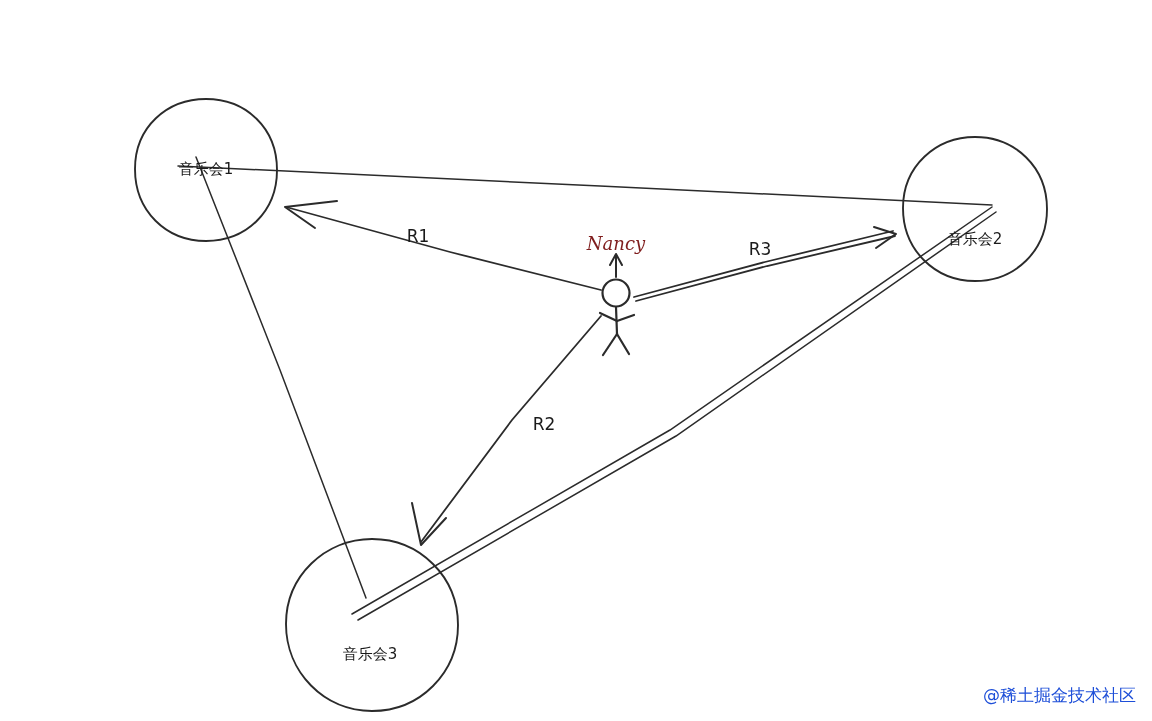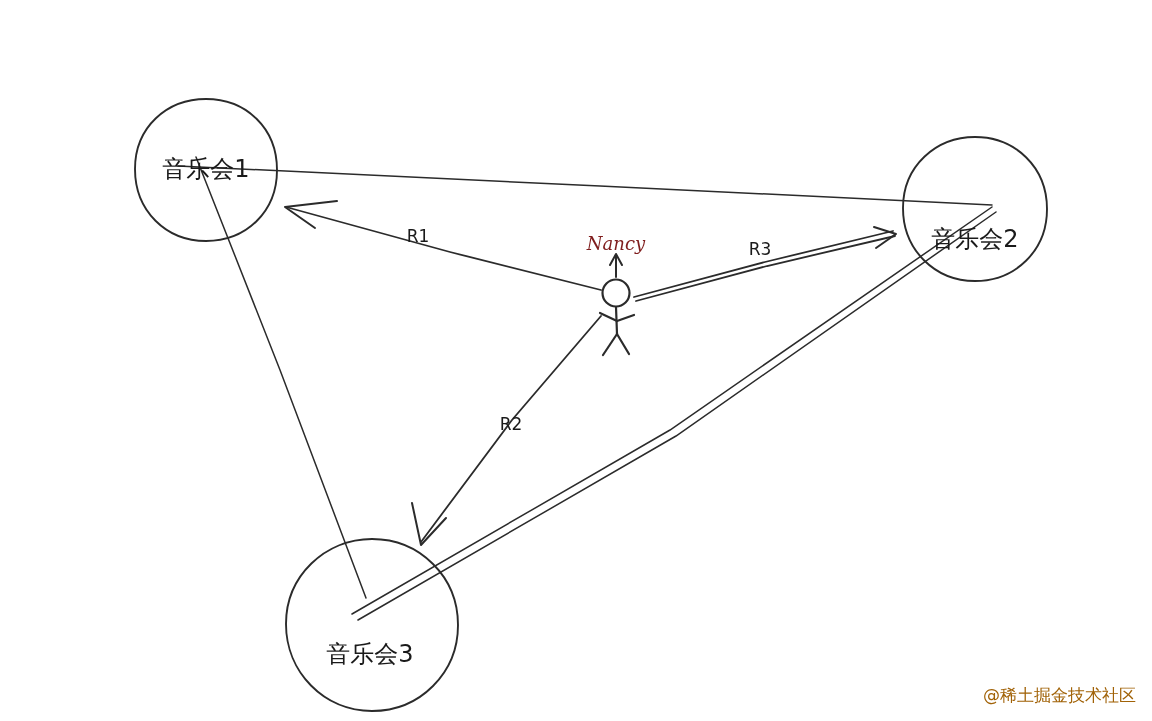--- a/index.html
+++ b/index.html
@@ -20,21 +20,21 @@
   #diagram-svg {
     position: absolute;
     left: 0;
     top: 0;
     width: 1152px;
     height: 721px;
   }
   .node-label {
     position: absolute;
     font-family: "DejaVu Sans", sans-serif;
-    font-size: 24px;
+    font-size: 15px;
     color: #1a1a1a;
     white-space: nowrap;
     transform: translate(-50%, -50%);
     letter-spacing: 0px;
   }
   .edge-label {
     position: absolute;
     font-family: "DejaVu Sans", sans-serif;
     font-size: 17px;
     color: #1a1a1a;
@@ -49,21 +49,21 @@
     color: #7f1d1d;
     white-space: nowrap;
     transform: translate(-50%, -50%);
   }
   .watermark {
     position: absolute;
     right: 16px;
     bottom: 14px;
     font-family: "DejaVu Sans", sans-serif;
     font-size: 17px;
-    color: #a16207;
+    color: #1d4ed8;
     white-space: nowrap;
     user-select: none;
   }
 </style>
 </head>
 <body>
 
 <div id="canvas">
 
   <svg id="diagram-svg" viewBox="0 0 1152 721">
@@ -116,18 +116,18 @@
 
   </svg>
 
   <div class="node-label" style="left:206px; top:169px;">音乐会1</div>
   <div class="node-label" style="left:975px; top:207px;margin-top:32px;">音乐会2</div>
   <div class="node-label" style="left:370px; top:654px;">音乐会3</div>
 
   <div class="actor-label" style="left:616px; top:243px;">Nancy</div>
 
   <div class="edge-label" style="left:418px; top:236px;">R1</div>
-  <div class="edge-label" style="left:511px; top:424px;text-align:center;">R2</div>
+  <div class="edge-label" style="left:544px; top:424px;text-align:center;">R2</div>
   <div class="edge-label" style="left:760px; top:249px;">R3</div>
 
   <div class="watermark">@稀土掘金技术社区</div>
 
 </div>
 
 </body></html>

